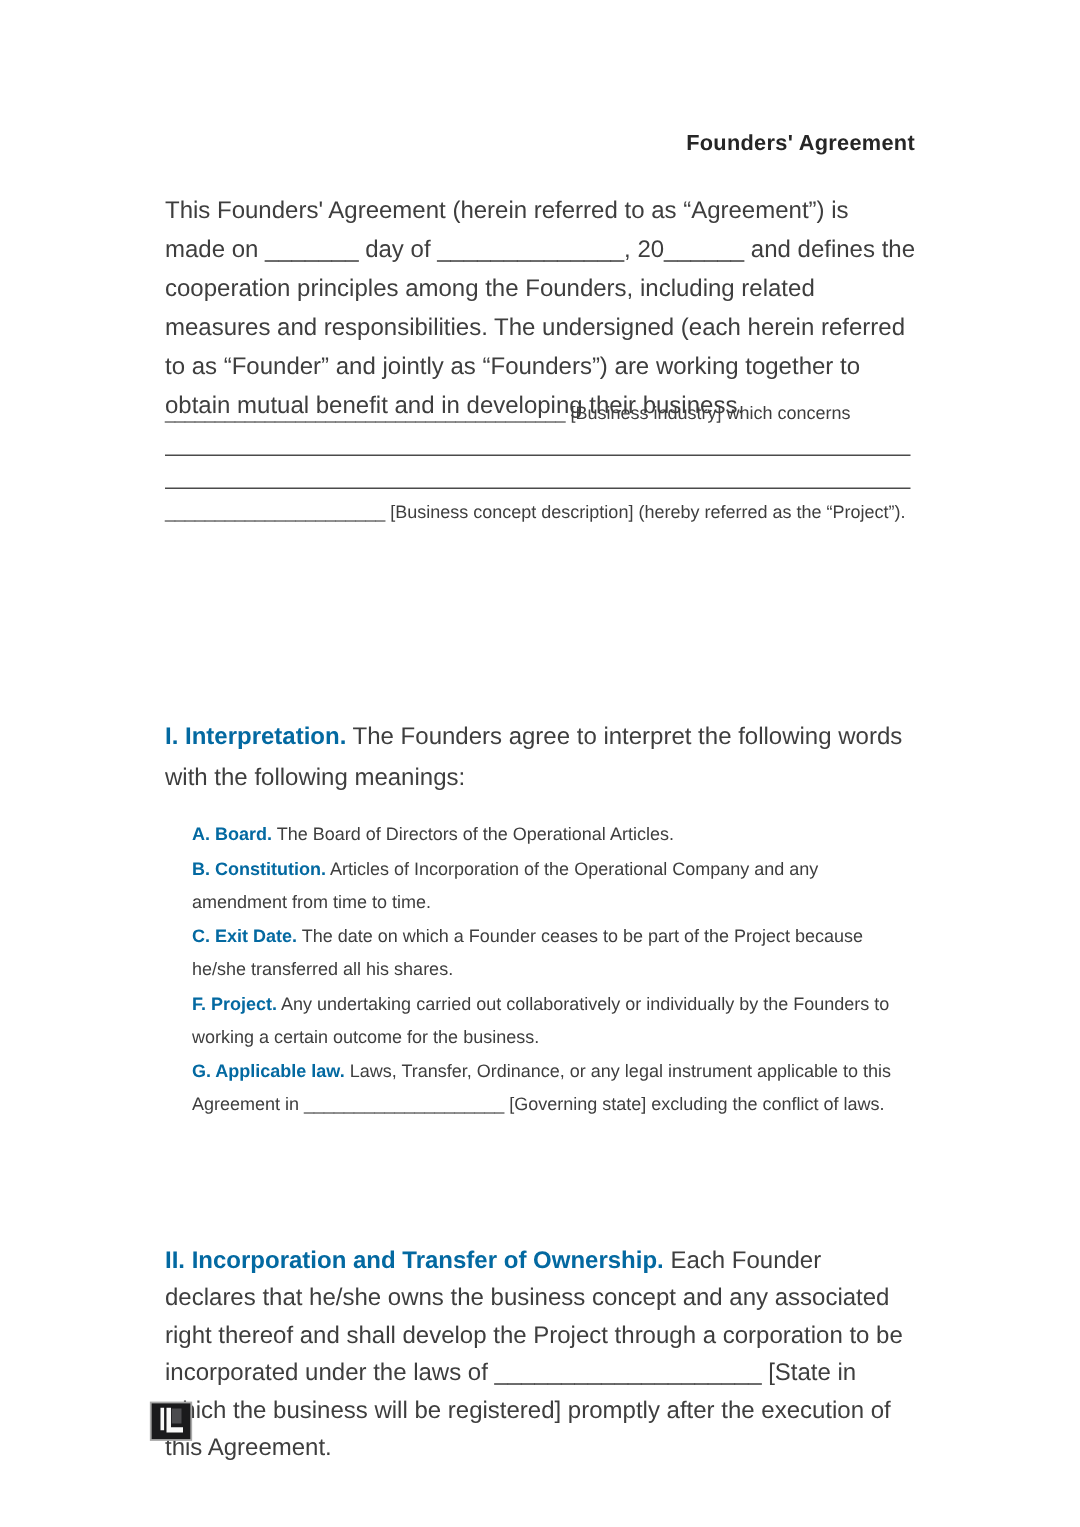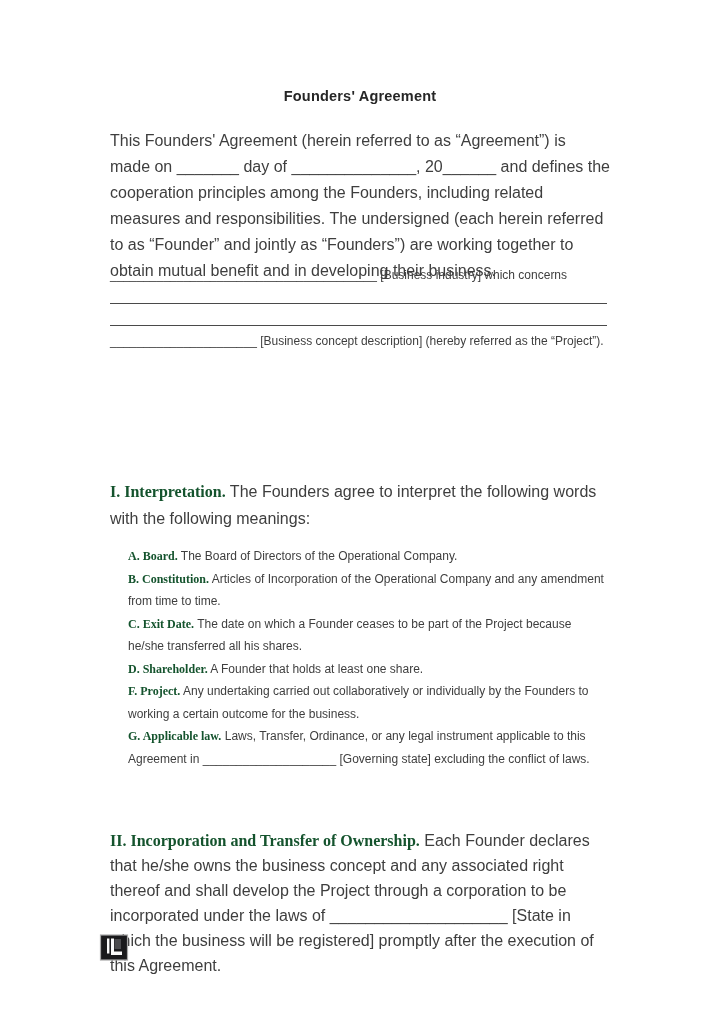--- a/index.html
+++ b/index.html
@@ -19,42 +19,41 @@
     position: absolute;
     inset: 0;
     background: #ffffff;
   }
   .doc-title {
     position: absolute;
     left: 110px;
     top: 88px;
     width: 500px;
     margin: 0;
-    text-align: center;
+    text-align: right;
     font-size: 14.5px;
     font-weight: bold;
     color: #262626;
     letter-spacing: 0.2px;
   }
   .para {
     position: absolute;
     left: 110px;
     width: 500px;
     margin: 0;
     font-size: 16px;
     line-height: 26px;
   }
   .p-intro  { top: 128px; }
   .p-collab { top: 395px; line-height: 27px; }
   .p-interp { top: 478px; line-height: 27px; }
   .p-incorp { top: 828px; line-height: 25px; }
   .para b, .def-item b {
     font-weight: bold;
-    color: #14532d;
-    font-family: Liberation Serif, serif;
+    color: #0369a1;
   }
   .fill-block {
     position: absolute;
     left: 110px;
     top: 264px;
     width: 500px;
     font-size: 12px;
   }
   .fill-line {
     height: 22px;
@@ -111,33 +110,29 @@
 
 
   <p class="para p-interp">
     <b>I. Interpretation.</b>
     <span>The Founders agree to interpret the following words with the following meanings:</span>
   </p>
 
   <div class="def-list">
     <div class="def-item">
       <b>A. Board.</b>
-      <span>The Board of Directors of the Operational Company.</span>
+      <span>The Board of Directors of the Operational Articles.</span>
     </div>
     <div class="def-item">
       <b>B. Constitution.</b>
       <span>Articles of Incorporation of the Operational Company and any amendment from time to time.</span>
     </div>
     <div class="def-item">
       <b>C. Exit Date.</b>
       <span>The date on which a Founder ceases to be part of the Project because he/she transferred all his shares.</span>
-    </div>
-    <div class="def-item">
-      <b>D. Shareholder.</b>
-      <span>A Founder that holds at least one share.</span>
     </div>
     <div class="def-item">
       <b>F. Project.</b>
       <span>Any undertaking carried out collaboratively or individually by the Founders to working a certain outcome for the business.</span>
     </div>
     <div class="def-item">
       <b>G. Applicable law.</b>
       <span>Laws, Transfer, Ordinance, or any legal instrument applicable to this Agreement in ____________________ [Governing state] excluding the conflict of laws.</span>
     </div>
   </div>

